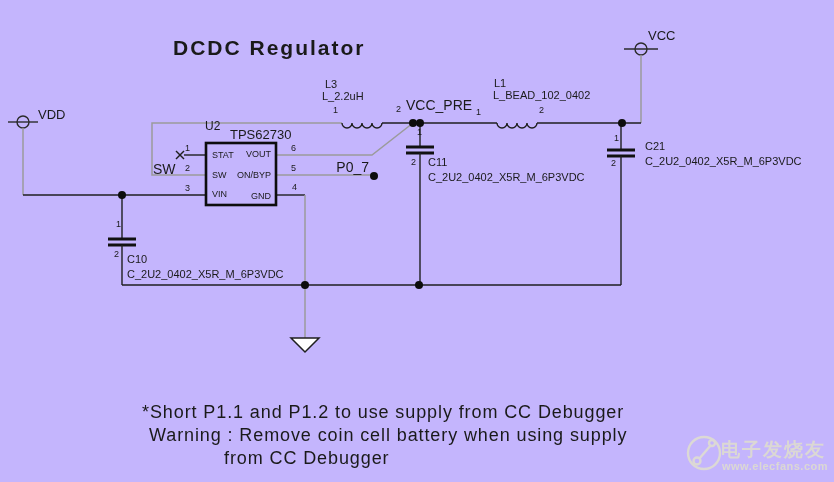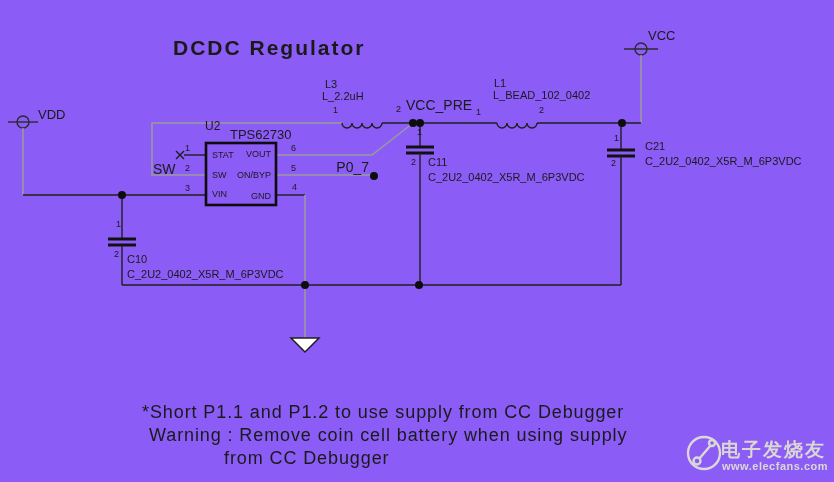--- a/index.html
+++ b/index.html
@@ -1,16 +1,16 @@
 <!DOCTYPE html>
 <html><head>
 <meta charset="utf-8">
 <style>
   html,body{margin:0;padding:0;background:#ffffff;}
-  #canvas{position:relative;width:834px;height:482px;background:#8b5cf6;overflow:hidden;
+  #canvas{position:relative;width:834px;height:482px;background:#c4b5fd;overflow:hidden;
           font-family:"Liberation Sans",sans-serif;}
   svg{position:absolute;left:0;top:0;}
   svg text{fill:#1a1a1a;font-family:"Liberation Sans",sans-serif;}
   .w  {stroke:#1f1f1f;stroke-width:1.4;fill:none;}
   .wg {stroke:#9b9b9b;stroke-width:1.5;fill:none;}
   .plate{stroke:#111111;stroke-width:3;fill:none;}
   .boxline{stroke:#0d0d0d;stroke-width:2.6;fill:none;}
   .dot{fill:#0d0d0d;stroke:none;}
   .port{stroke:#2b2b2b;stroke-width:1.4;fill:none;}
   .t-title{font-size:21px;font-weight:bold;letter-spacing:2px;}

